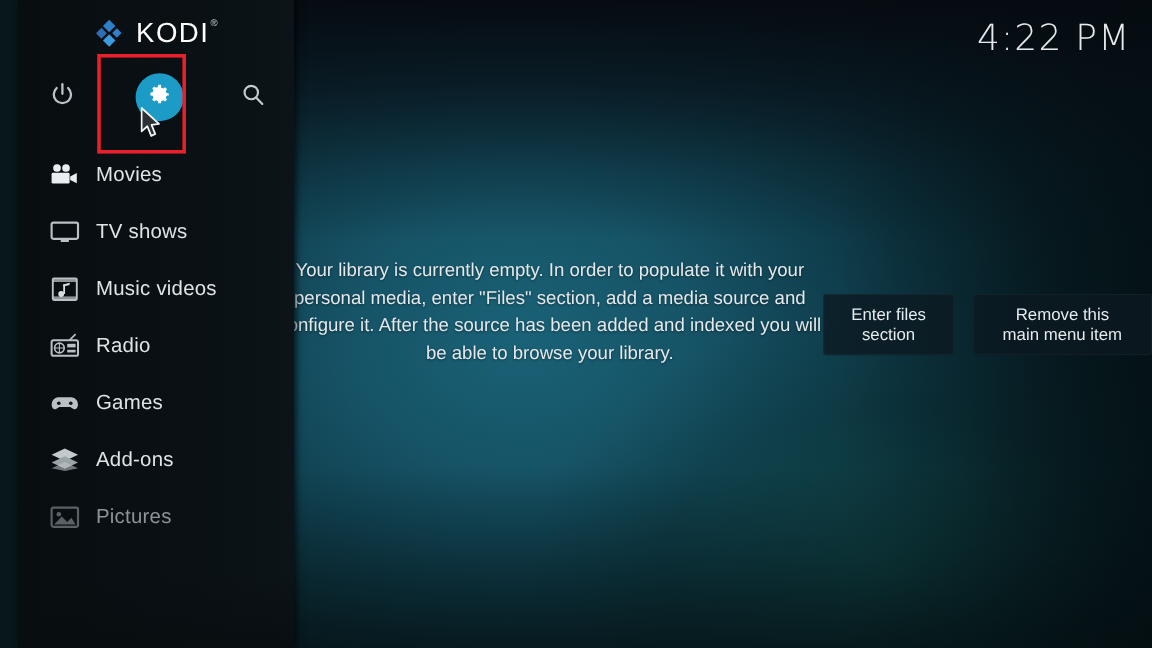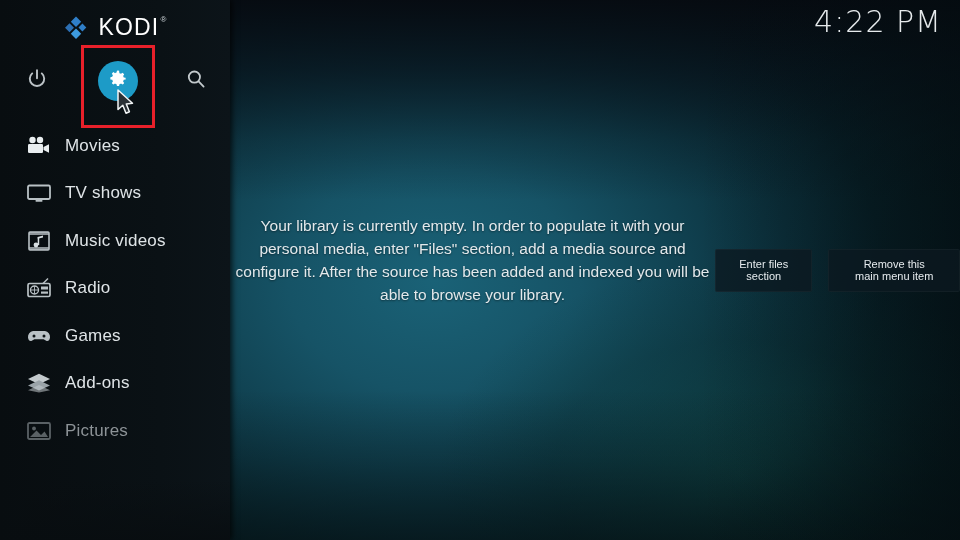--- a/index.html
+++ b/index.html
@@ -80,21 +80,21 @@
     height: 540px;
     background: linear-gradient(to left,
         rgba(4,12,16,0.62) 0%,
         rgba(4,12,16,0.18) 60%,
         rgba(0,0,0,0) 100%);
   }
 
   
   .sidebar {
     position: absolute;
-    left: 0;
+    left: 15px;
     top: 0;
     width: 230px;
     height: 540px;
     background: linear-gradient(to right, #080d10 0%, #0a1115 70%, #0c1419 100%);
     box-shadow: 2px 0 6px rgba(0,0,0,0.75);
   }
 
   
   .logo-row {
     position: absolute;
@@ -223,21 +223,21 @@
     width: 230px;
     height: 60px;
     background: linear-gradient(to bottom, rgba(8,13,16,0) 0%, rgba(8,13,16,0.55) 60%, rgba(8,13,16,0.9) 100%);
     pointer-events: none;
   }
 
   
   .clock {
     position: absolute;
     right: 18px;
-    top: 4px;
+    top: 15px;
     color: #e6eaec;
     font-size: 30px;
     font-weight: 300;
     letter-spacing: 1px;
     font-family: "DejaVu Sans", sans-serif;
   }
 
   
   .content {
     position: absolute;
@@ -260,21 +260,21 @@
     text-shadow: 0 1px 2px rgba(0,0,0,0.45);
   }
   .btn-row {
     display: flex;
     gap: 16px;
   }
   .kbtn {
     background: rgba(12,24,32,0.78);
     border: none;
     color: #e6ebee;
-    font-size: 11px;
+    font-size: 14px;
     font-family: "Liberation Sans", sans-serif;
     padding: 9px 22px 10px 22px;
     border-radius: 2px;
     cursor: pointer;
     box-shadow: inset 0 0 0 1px rgba(255,255,255,0.035);
   }
 </style>
 </head>
 <body>
 

